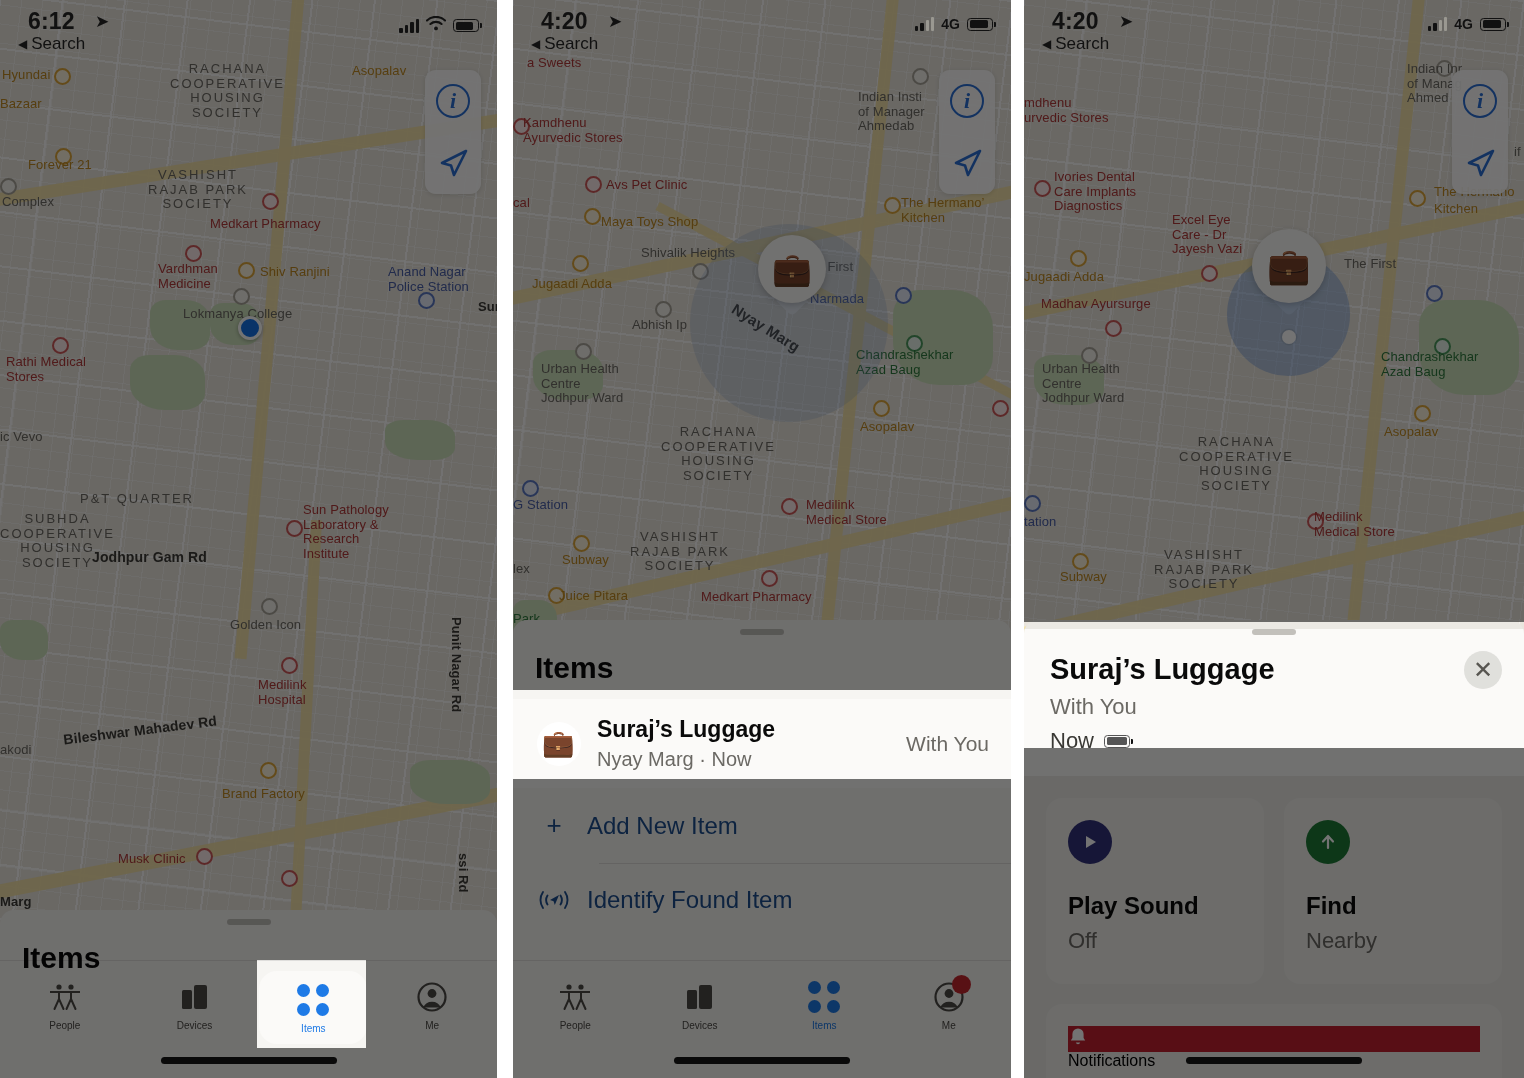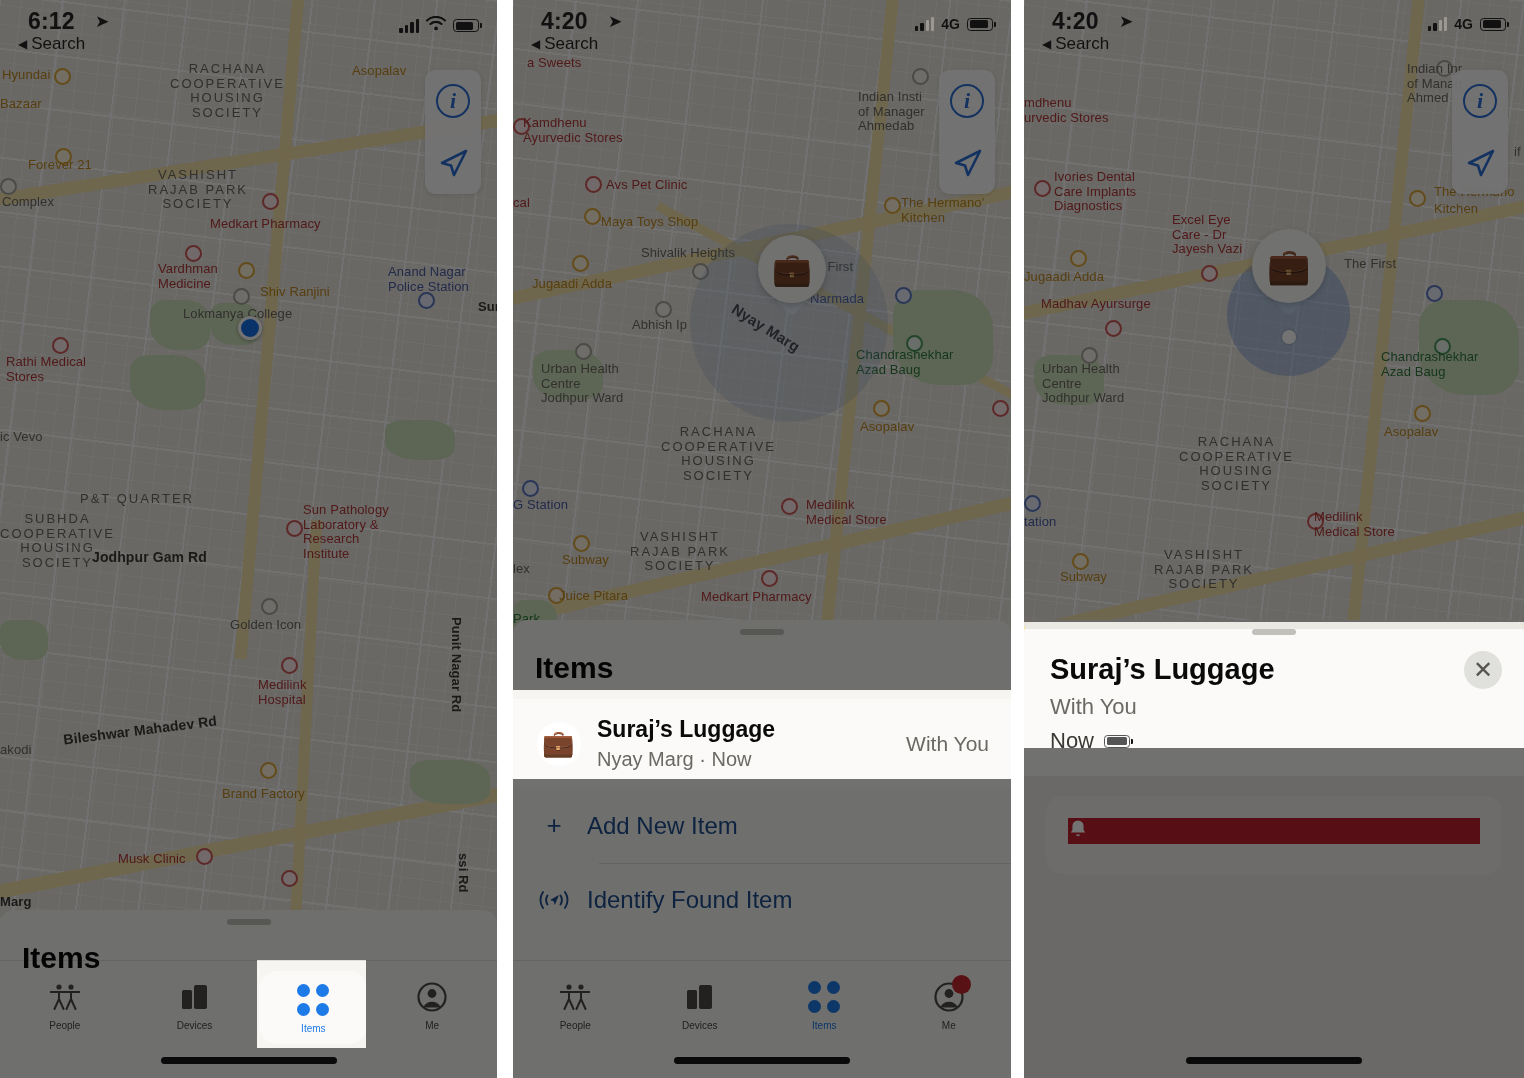--- a/index.html
+++ b/index.html
@@ -222,21 +222,21 @@
 COOPERATIVE
 HOUSING
 SOCIETY</div>
           <div class="poi org" style="left: 352px; top: 64px;">Asopalav</div>
           <div class="poi area" style="left: 148px; top: 168px; font-size: 13px;">VASHISHT
 RAJAB PARK
 SOCIETY</div>
           <div class="poi red" style="left: 210px; top: 217px;">Medkart Pharmacy</div>
           <div class="poi red" style="left: 158px; top: 262px;">Vardhman
 Medicine</div>
-          <div class="poi org" style="left: 260px; top: 265px; margin-top: 20px;">Shiv Ranjini</div>
+          <div class="poi org" style="left: 260px; top: 265px;">Shiv Ranjini</div>
           <div class="poi blue" style="left: 388px; top: 265px;">Anand Nagar
 Police Station</div>
           <div class="poi grey" style="left: 183px; top: 307px;">Lokmanya College</div>
           <div class="poi dk" style="left: 478px; top: 300px;">Sure</div>
           <div class="poi red" style="left: 6px; top: 355px;">Rathi Medical
 Stores</div>
           <div class="poi grey" style="left: 0px; top: 430px;">ic Vevo</div>
           <div class="poi area" style="left: 80px; top: 492px; font-size: 13px;">P&amp;T QUARTER</div>
           <div class="poi area" style="left: 0px; top: 512px; font-size: 13px;">SUBHDA
 COOPERATIVE
@@ -664,28 +664,49 @@
           <span>Now</span>
           <span class="batt" style="border-color:#555;">
               <i style="width:85%;background:#555"></i>
             </span>
         </div>
         <div class="closebtn">
           <span>✕</span>
         </div>
       </div>
 
+      <div class="cards">
+        <div class="card">
+          <div class="cico" style="background:#32327a">
+            <svg width="18" height="18" viewBox="0 0 18 18">
+                <path d="M5 3 L15 9 L5 15 Z" fill="#fff"></path>
+              </svg>
+          </div>
+          <div class="ctitle">Play Sound</div>
+          <div class="cval">Off</div>
+        </div>
+        <div class="card">
+          <div class="cico" style="background:#1d7a35">
+            <svg width="20" height="20" viewBox="0 0 20 20">
+                <path d="M10 16 V5 M10 4 L5 9.5 M10 4 L15 9.5" stroke="#fff" stroke-width="2.2" fill="none" stroke-linecap="round" stroke-linejoin="round"></path>
+              </svg>
+          </div>
+          <div class="ctitle">Find</div>
+          <div class="cval">Nearby</div>
+        </div>
+      </div>
 
       <div class="wideCard">
         <div class="cico" style="background:#c4202f">
           <svg width="20" height="22" viewBox="0 0 20 22">
               <path d="M10 2.4 a5.6 5.6 0 0 1 5.6 5.6 v4 l1.6 2.6 H2.8 l1.6-2.6 v-4 A5.6 5.6 0 0 1 10 2.4 Z" fill="#fff"></path>
               <path d="M7.8 16.6 a2.3 2.3 0 0 0 4.4 0 Z" fill="#fff"></path>
             </svg>
         </div>
+        <div class="ctitle">Notifications</div>
       </div>
     </div>
     <div class="homebar"></div>
 
     <div class="dim" style="left:0;top:0;right:0;height:622px;"></div>
     <div class="dim" style="left:0;top:748px;right:0;bottom:0;"></div>
   </div>
 
 </div>
 

